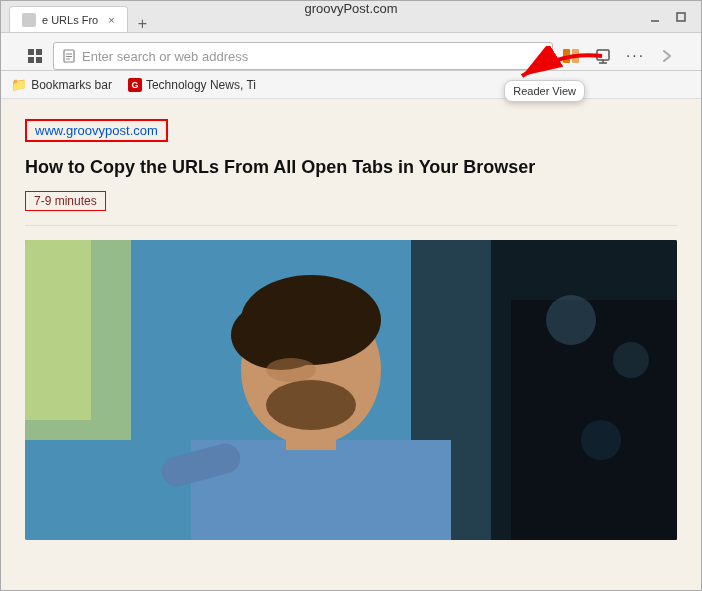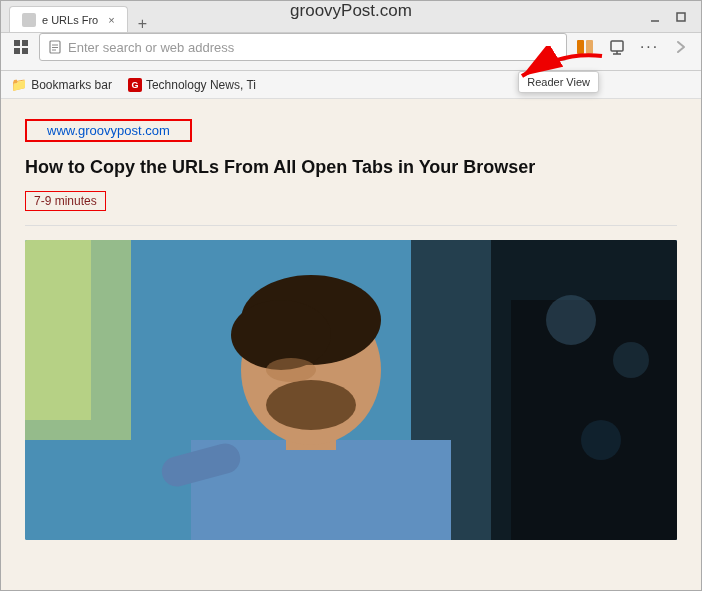--- a/index.html
+++ b/index.html
@@ -37,41 +37,41 @@
     .tab-close { font-size: 11px; color: #666; cursor: pointer; margin-left: 4px; }
     .new-tab-btn { font-size: 16px; color: #666; margin-left: 6px; cursor: pointer; line-height: 1; padding: 0 4px; }
     .window-controls { display: flex; gap: 2px; align-items: center; }
     .win-btn { width: 24px; height: 24px; display: flex; align-items: center; justify-content: center; font-size: 10px; color: #333; cursor: pointer; background: transparent; border: none; }
 
     
     .nav-bar {
       height: 38px;
       background: #f5f5f5;
       display: flex;
-      align-items: flex-start;
-      padding: 0 6px;
+      align-items: flex-end;
+      padding: 0 20px;
       gap: 4px;
       border-bottom: 1px solid #ccc;
     }
     .nav-btn { width: 28px; height: 28px; display: flex; align-items: center; justify-content: center; cursor: pointer; border-radius: 3px; color: #555; font-size: 13px; background: transparent; border: none; }
 
     .address-bar-wrap { flex: 1; display: flex; align-items: center; background: #fff; border: 1px solid #bbb; border-radius: 3px; padding: 0 8px; height: 28px; gap: 6px; }
     .address-input { flex: 1; border: none; outline: none; font-size: 13px; color: #555; background: transparent; }
     .address-input::placeholder { color: #999; }
 
     .toolbar-btn { width: 28px; height: 28px; display: flex; align-items: center; justify-content: center; cursor: pointer; border-radius: 3px; color: #555; font-size: 13px; background: transparent; border: none; position: relative; }
 
     
     .tooltip {
       position: absolute;
       top: 38px;
       right: 0;
       background: #fff;
       border: 1px solid #ccc;
-      border-radius: 3px;
+      border-radius: 8px;
       padding: 4px 8px;
       font-size: 11px;
       color: #333;
       white-space: nowrap;
       z-index: 100;
       box-shadow: 0 2px 6px rgba(0,0,0,0.2);
     }
 
     
     .bookmarks-bar {
@@ -94,21 +94,21 @@
     .page-content {
       flex: 1;
       background: #f5f0e8;
       padding: 20px 24px;
       overflow: hidden;
       position: relative;
     }
     .site-url {
       display: inline-block;
       border: 2px solid #e00;
-      padding: 2px 20px;
+      padding: 2px 8px;
       font-size: 13px;
       color: #0055cc;
       margin-bottom: 14px;
       background: #f5f0e8;
     }
     .article-title {
       font-size: 18px;
       font-weight: bold;
       color: #111;
       margin-bottom: 12px;
@@ -142,21 +142,21 @@
 
   <div class="title-bar browser-chrome-relative">
     <div class="tab-area">
       <div class="tab">
         <div class="tab-favicon"></div>
         <span class="tab-title">e URLs Fro</span>
         <span class="tab-close">×</span>
       </div>
       <div class="new-tab-btn">+</div>
     </div>
-    <div style="position:absolute;left:50%;transform:translateX(-50%);font-size:17px;color:#333;">groovyPost.com</div>
+    <div style="position:absolute;left:50%;transform:translateX(-50%);font-size:13px;color:#333;">groovyPost.com</div>
     <div class="window-controls">
       <div class="win-btn">
         <svg width="10" height="10" viewBox="0 0 10 10">
             <line x1="1" y1="9" x2="9" y2="9" stroke="#555" stroke-width="1.5"></line>
           </svg>
       </div>
       <div class="win-btn">
         <svg width="10" height="10" viewBox="0 0 10 10">
             <rect x="1" y="1" width="8" height="8" stroke="#555" stroke-width="1.5" fill="none"></rect>
           </svg>

